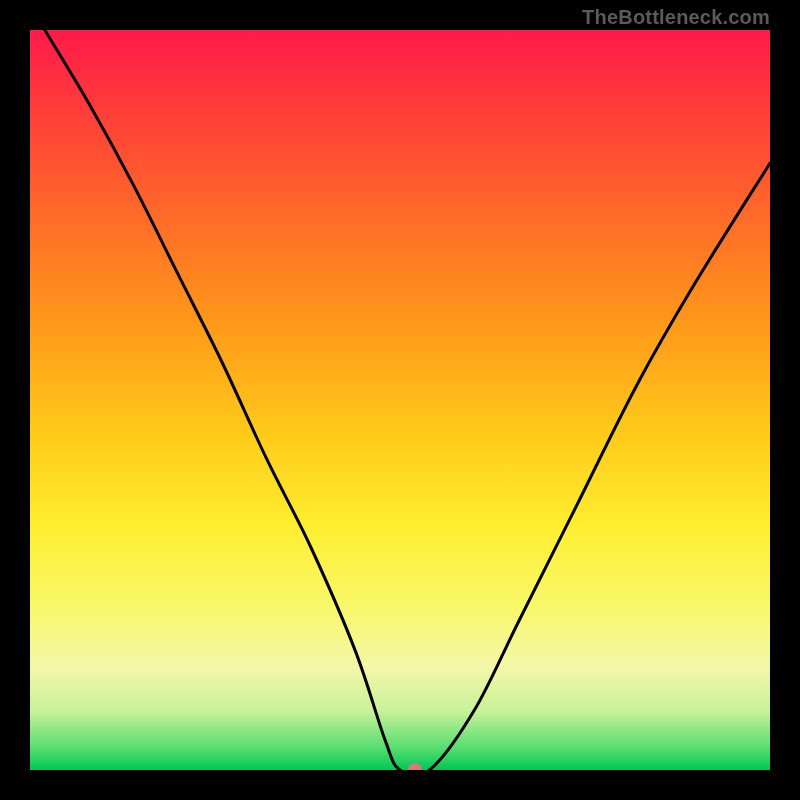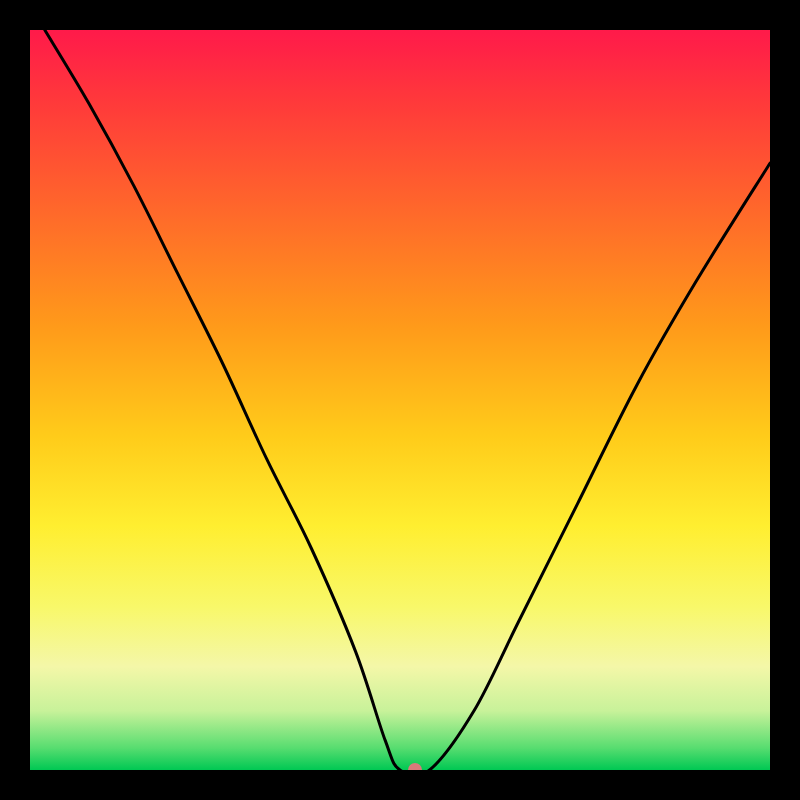--- a/index.html
+++ b/index.html
@@ -66,13 +66,14 @@
 </head>
 <body>
 
 <div class="frame">
   <div class="plot-area">
     <svg class="curve" width="740" height="740" viewBox="0 0 740 740">
         <path d="M 14.80 0.00 C 22.20 12.33, 44.40 48.10, 59.20 74.00 C 74.00 99.90, 88.80 127.03, 103.60 155.40 C 118.40 183.77, 133.20 214.60, 148.00 244.20 C 162.80 273.80, 177.60 302.17, 192.40 333.00 C 207.20 363.83, 222.00 398.37, 236.80 429.20 C 251.60 460.03, 266.40 485.93, 281.20 518.00 C 296.00 550.07, 313.27 589.53, 325.60 621.60 C 337.93 653.67, 347.80 690.67, 355.20 710.40 C 362.60 730.13, 362.60 735.07, 370.00 740.00 C 377.40 744.93, 387.27 749.87, 399.60 740.00 C 411.93 730.13, 429.20 705.47, 444.00 680.80 C 458.80 656.13, 471.13 626.53, 488.40 592.00 C 505.67 557.47, 527.87 513.07, 547.60 473.60 C 567.33 434.13, 587.07 392.20, 606.80 355.20 C 626.53 318.20, 643.80 288.60, 666.00 251.60 C 688.20 214.60, 727.67 152.93, 740.00 133.20" fill="none" stroke="#000000" stroke-width="3" stroke-linecap="round" stroke-linejoin="round"></path>
       </svg>
     <div class="dot" style="width: 14px; height: 14px; left: 377.8px; top: 733px; background: rgb(216, 122, 122);"></div>
   </div>
+  <div class="attribution">TheBottleneck.com</div>
 </div>
 
 </body></html>

